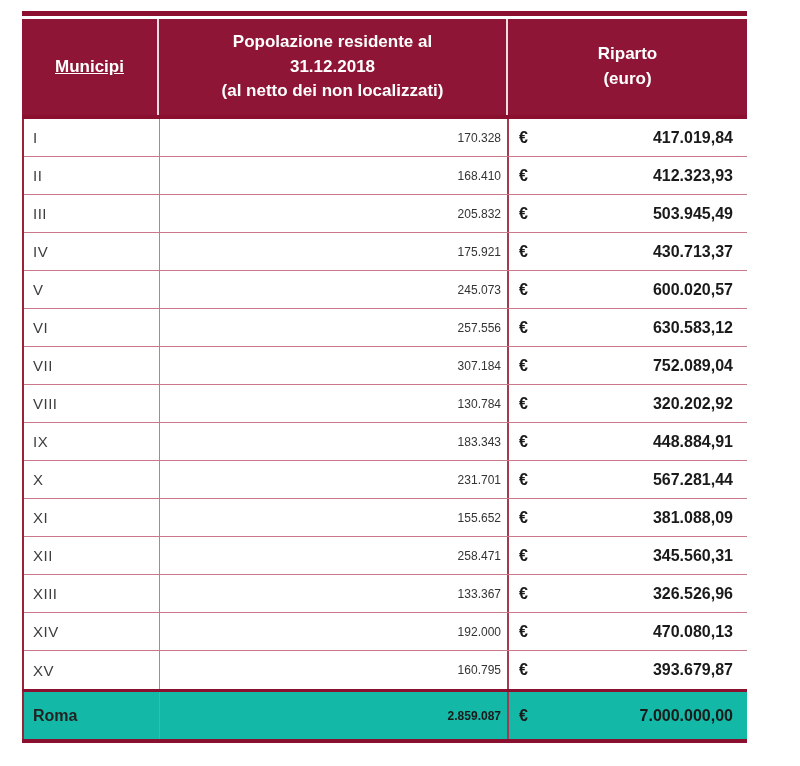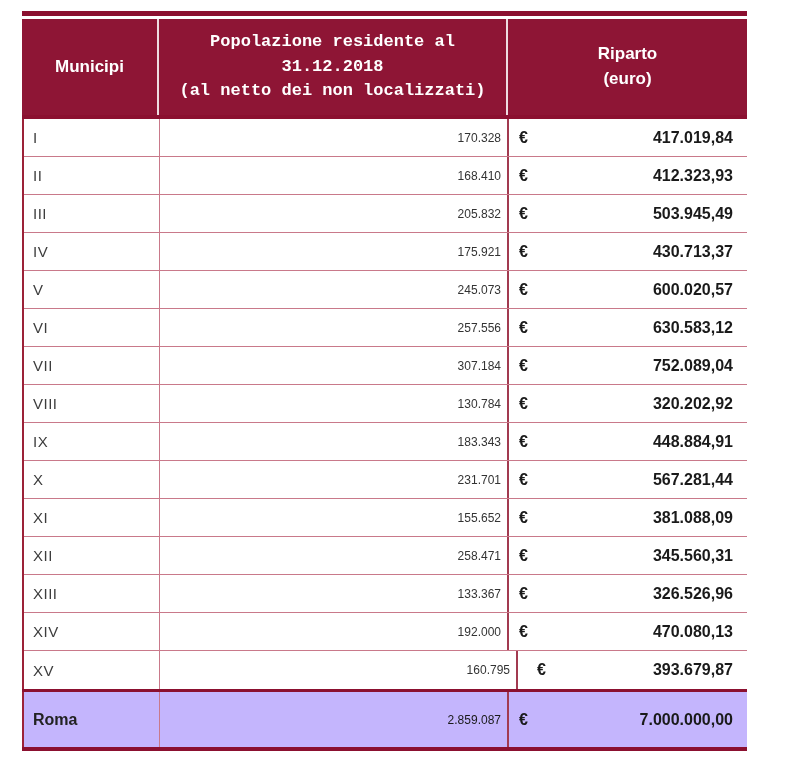--- a/index.html
+++ b/index.html
@@ -36,37 +36,37 @@
     display: flex;
     flex-direction: column;
     justify-content: center;
     align-items: center;
     color: #ffffff;
     font-weight: bold;
     font-size: 17px;
     line-height: 1.45;
     text-align: center;
   }
-  .h-municipi { width: 137px; border-right: 2px solid rgba(255,255,255,0.85); }
-  .h-popolazione { width: 349px; border-right: 2px solid rgba(255,255,255,0.85); font-family: Liberation Mono, monospace; }
+  .h-municipi { width: 137px; border-right: 2px solid rgba(255,255,255,0.85); text-decoration: underline; }
+  .h-popolazione { width: 349px; border-right: 2px solid rgba(255,255,255,0.85); }
   .h-riparto { flex: 1; justify-content: center; }
   .header-bottom-border {
     height: 4px;
     background: var(--maroon-dark);
   }
   .body-rows {
     border-left: 2px solid #9C2238;
   }
   .row {
     display: flex;
     height: 38px;
     border-bottom: 1.5px solid var(--pink);
     background: #ffffff;
   }
-  .body-rows .row:last-child { border-bottom: none; gap: 9px; }
+  .body-rows .row:last-child { border-bottom: none; }
   .cell-municipio {
     width: 136px;
     border-right: 1.5px solid var(--pink);
     display: flex;
     align-items: center;
     padding-left: 9px;
     font-size: 15px;
     color: var(--txt-gray);
     letter-spacing: 0.5px;
   }
@@ -92,31 +92,31 @@
   }
   .pre-total-border {
     height: 3px;
     background: var(--maroon-dark);
   }
   .total-row-wrap {
     border-left: 2px solid #9C2238;
   }
   .total-row {
     display: flex;
-    height: 55px;
-    background: #c4b5fd;
+    height: 47px;
+    background: #14b8a6;
   }
   .total-row .cell-municipio {
     font-weight: bold;
     font-size: 16px;
     color: #222222;
     letter-spacing: 0;
   }
   .total-row .cell-popolazione {
-    font-weight: normal;
+    font-weight: bold;
     color: var(--txt-dark);
   }
   .bottom-border {
     height: 4px;
     background: var(--maroon-dark);
   }
 </style>
 </head>
 <body>
 

